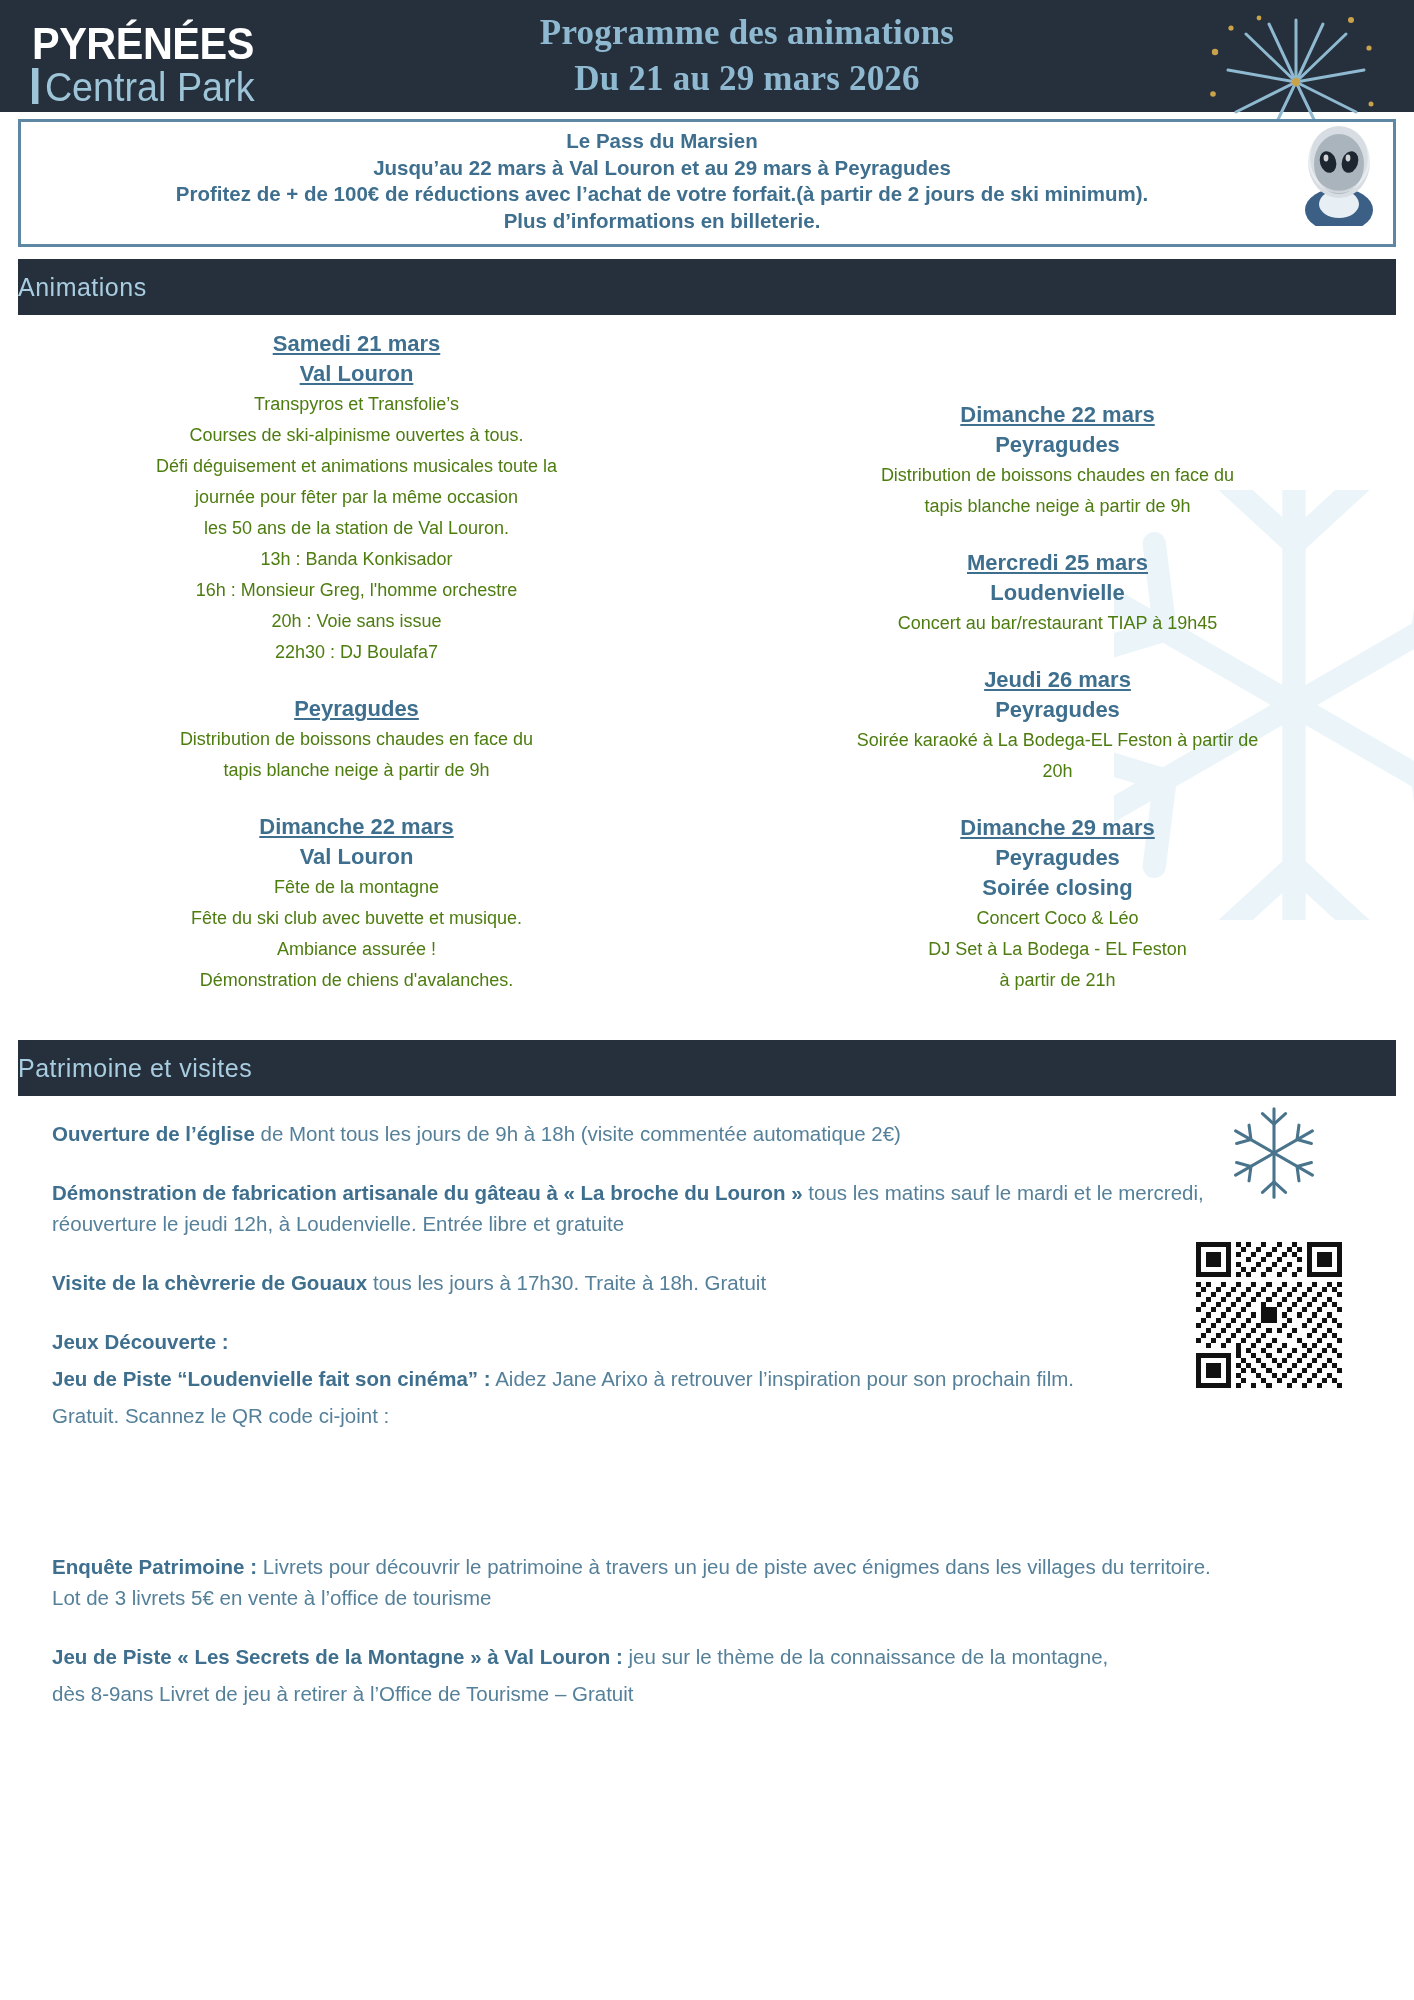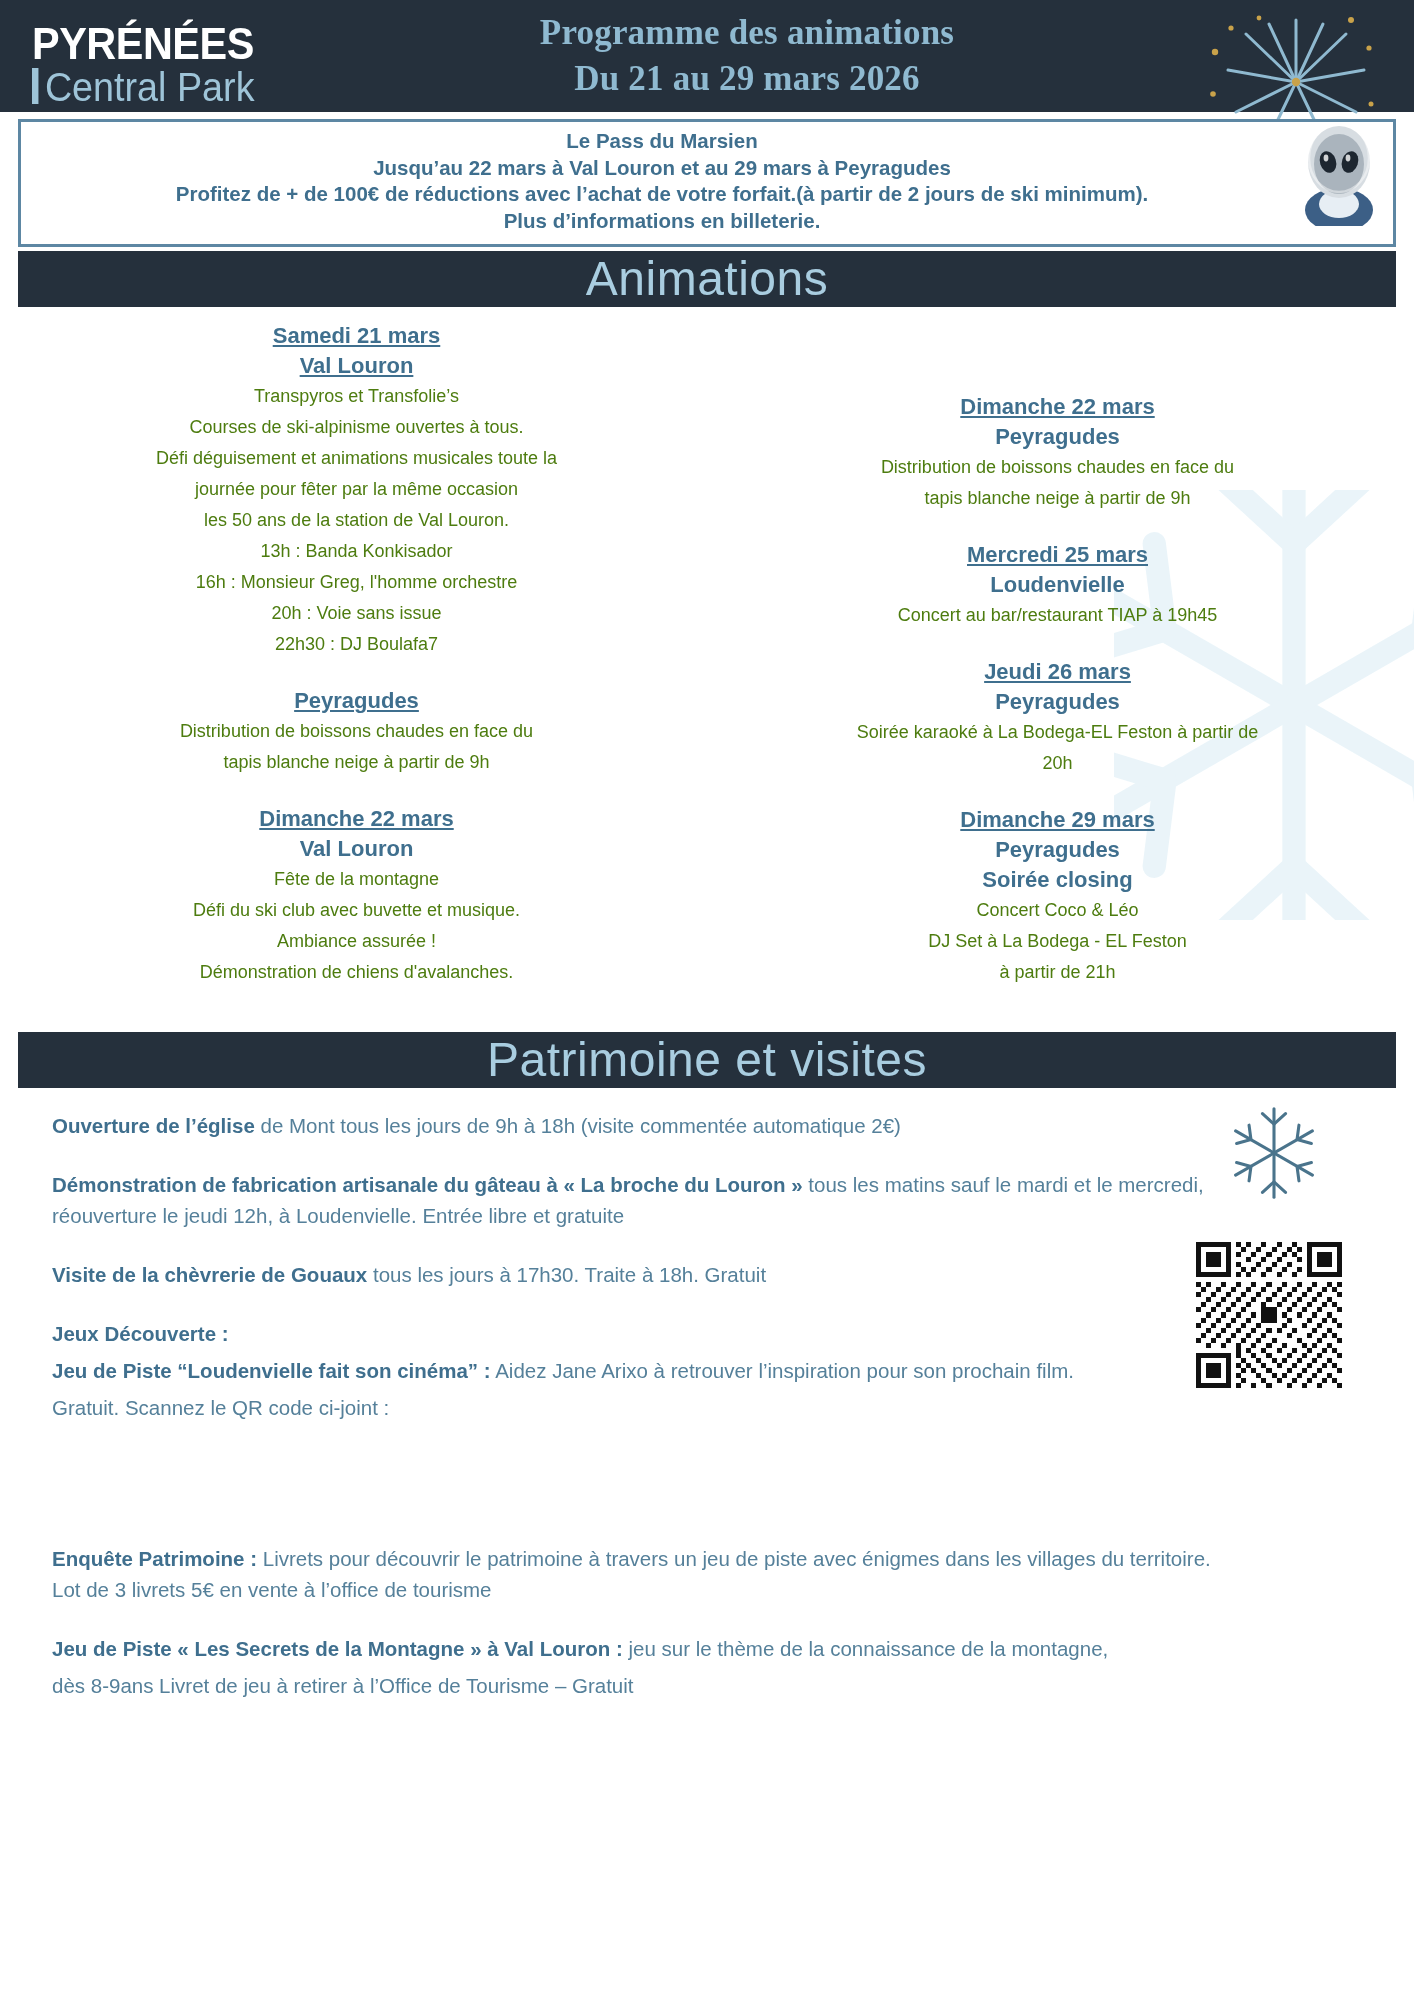--- a/index.html
+++ b/index.html
@@ -131,26 +131,25 @@
     position: absolute;
     right: 6px;
     top: -4px;
     width: 96px;
     height: 108px;
   }
 
   
   .section-bar {
     background: #25303c;
-    margin: 4px 18px 0 18px;
+    margin: 12px 18px 0 18px;
     height: 56px;
     line-height: 56px;
-    text-align: center;
     color: #a9cde0;
-    font-size: 48px;
+    font-size: 25px;
     font-family: "Liberation Sans", sans-serif;
     font-weight: normal;
     letter-spacing: .5px;
     position: relative;
     z-index: 2;
   }
   .section-bar.patrimoine { margin-top: 18px; }
 
   
   .anim-wrap {
@@ -315,21 +314,21 @@
       </div>
       <div class="entry">
         <div class="place underlined">Peyragudes</div>
         <div class="desc">Distribution de boissons chaudes en face du</div>
         <div class="desc">tapis blanche neige à partir de 9h</div>
       </div>
       <div class="entry">
         <div class="day">Dimanche 22 mars</div>
         <div class="place">Val Louron</div>
         <div class="desc">Fête de la montagne</div>
-        <div class="desc">Défi du ski club avec buvette et musique.</div>
+        <div class="desc">Fête du ski club avec buvette et musique.</div>
         <div class="desc">Ambiance assurée !</div>
         <div class="desc">Démonstration de chiens d'avalanches.</div>
       </div>
     </div>
   <div class="anim-col right" id="anim-right">
       <div class="entry">
         <div class="day">Dimanche 22 mars</div>
         <div class="place">Peyragudes</div>
         <div class="desc">Distribution de boissons chaudes en face du</div>
         <div class="desc">tapis blanche neige à partir de 9h</div>

